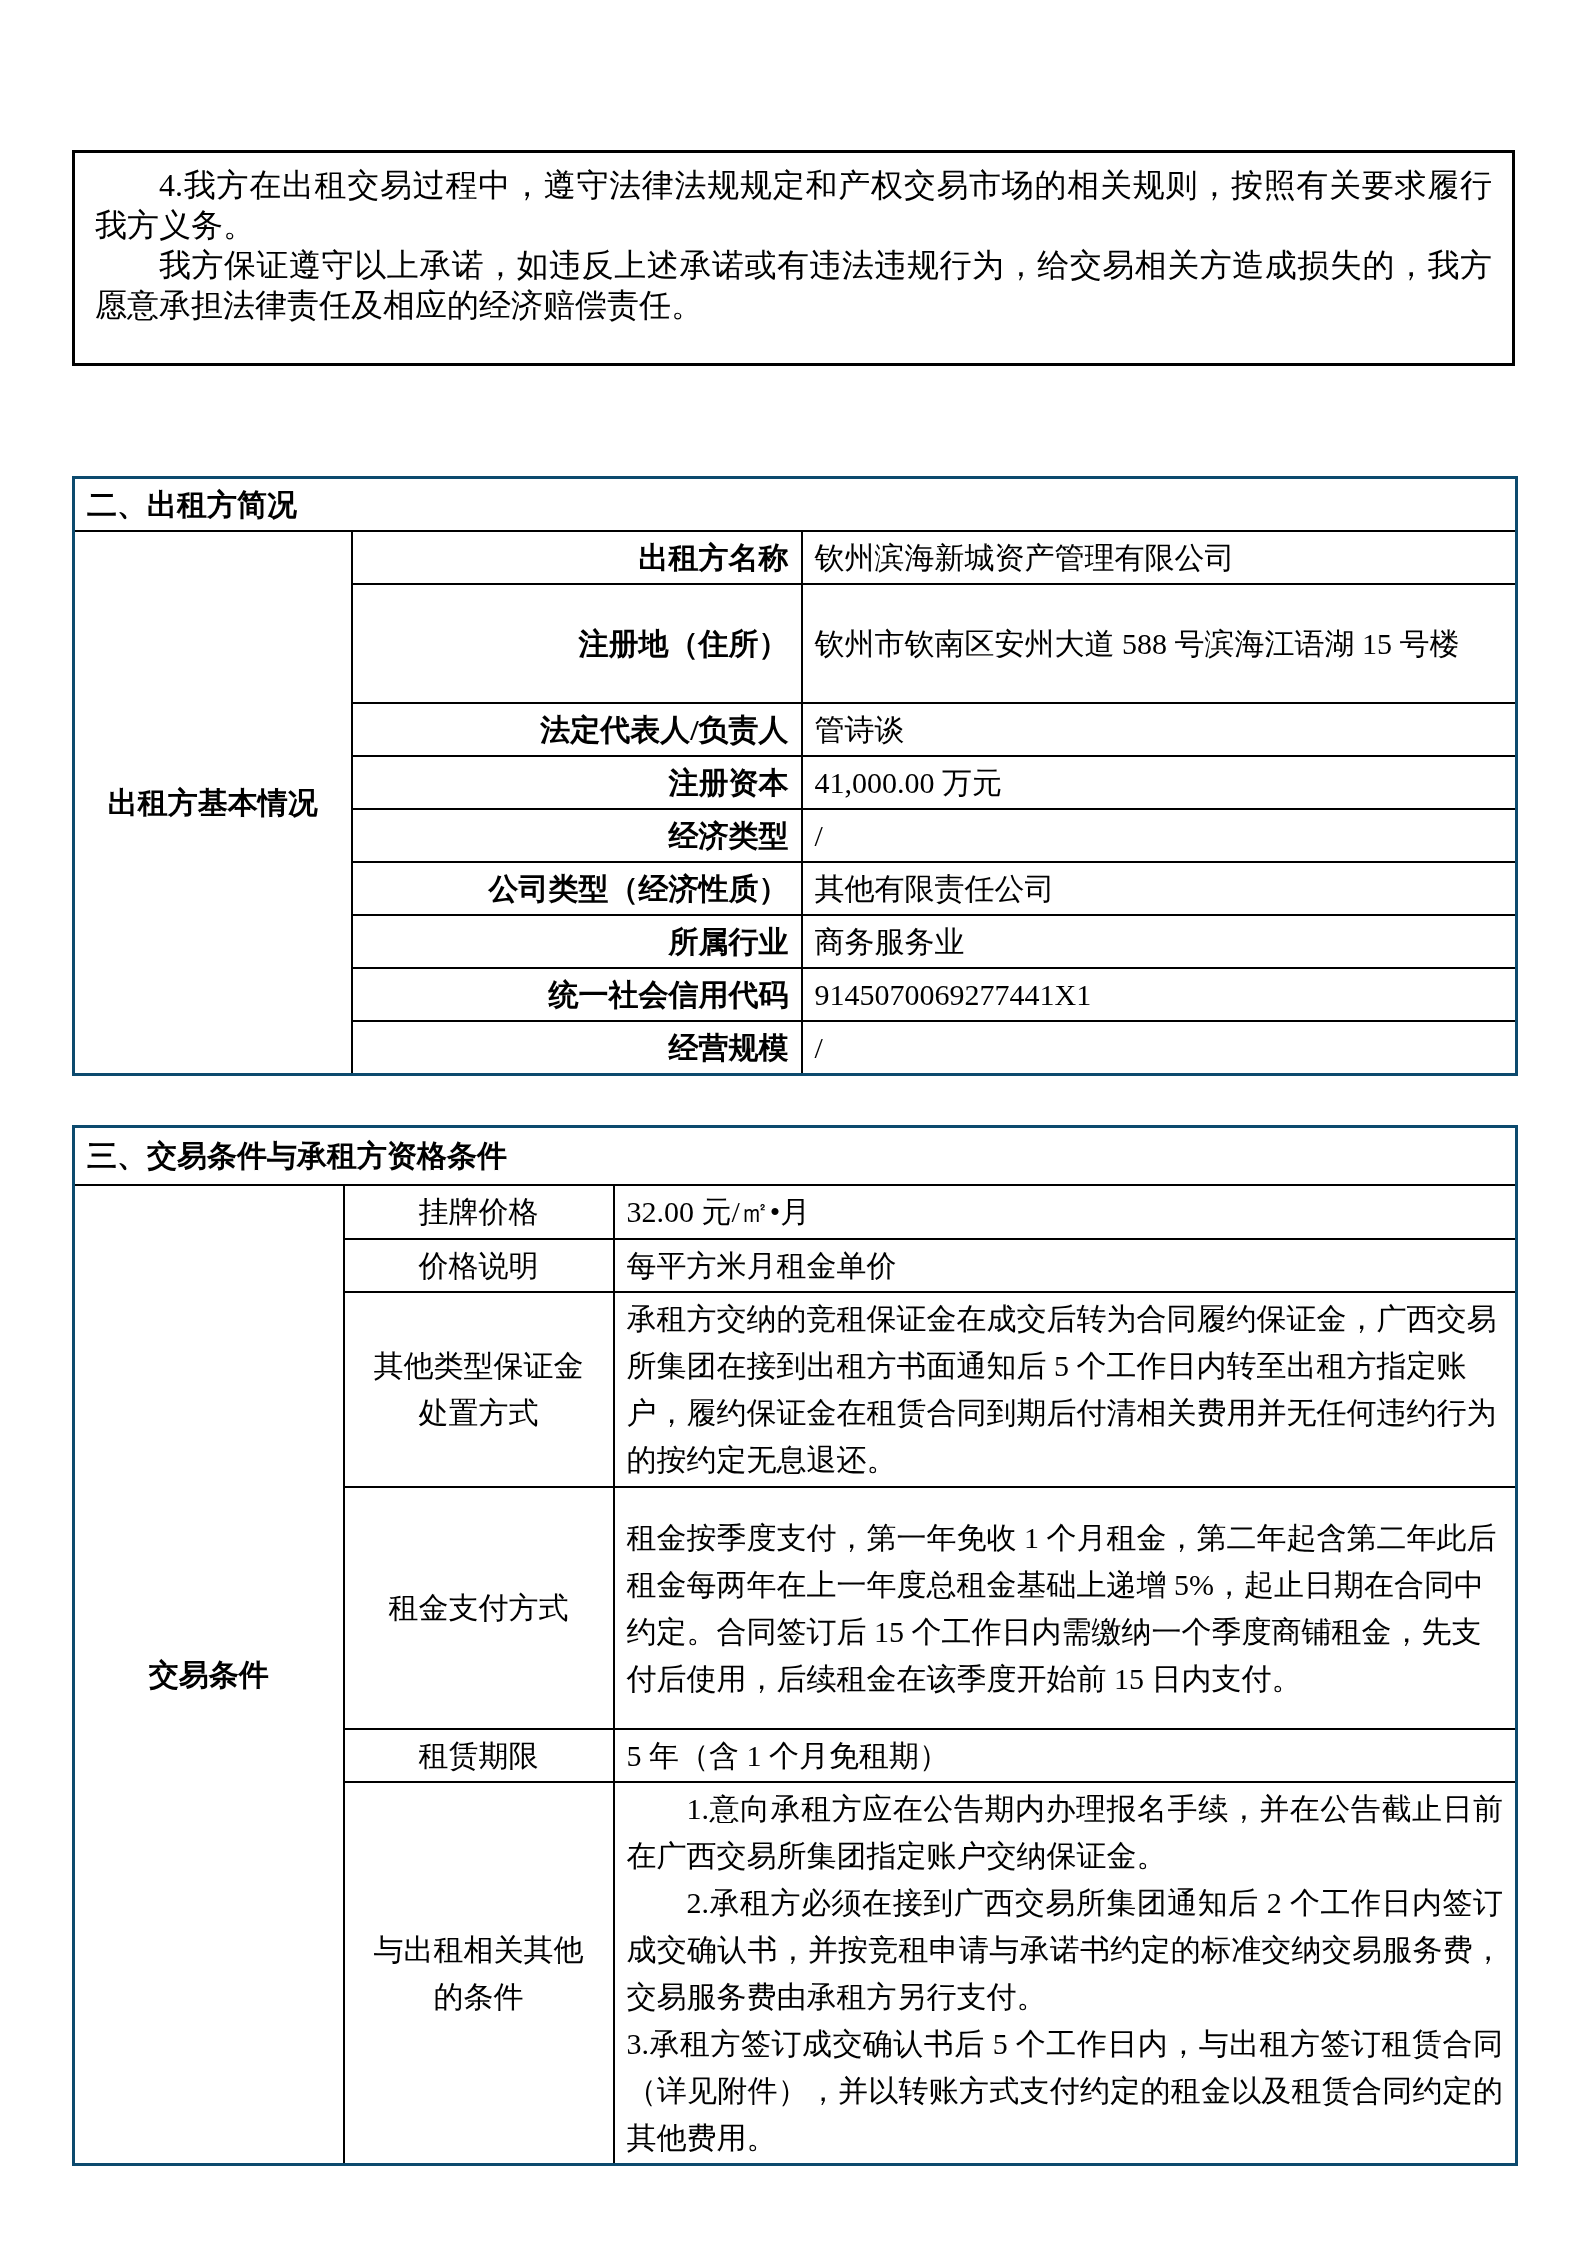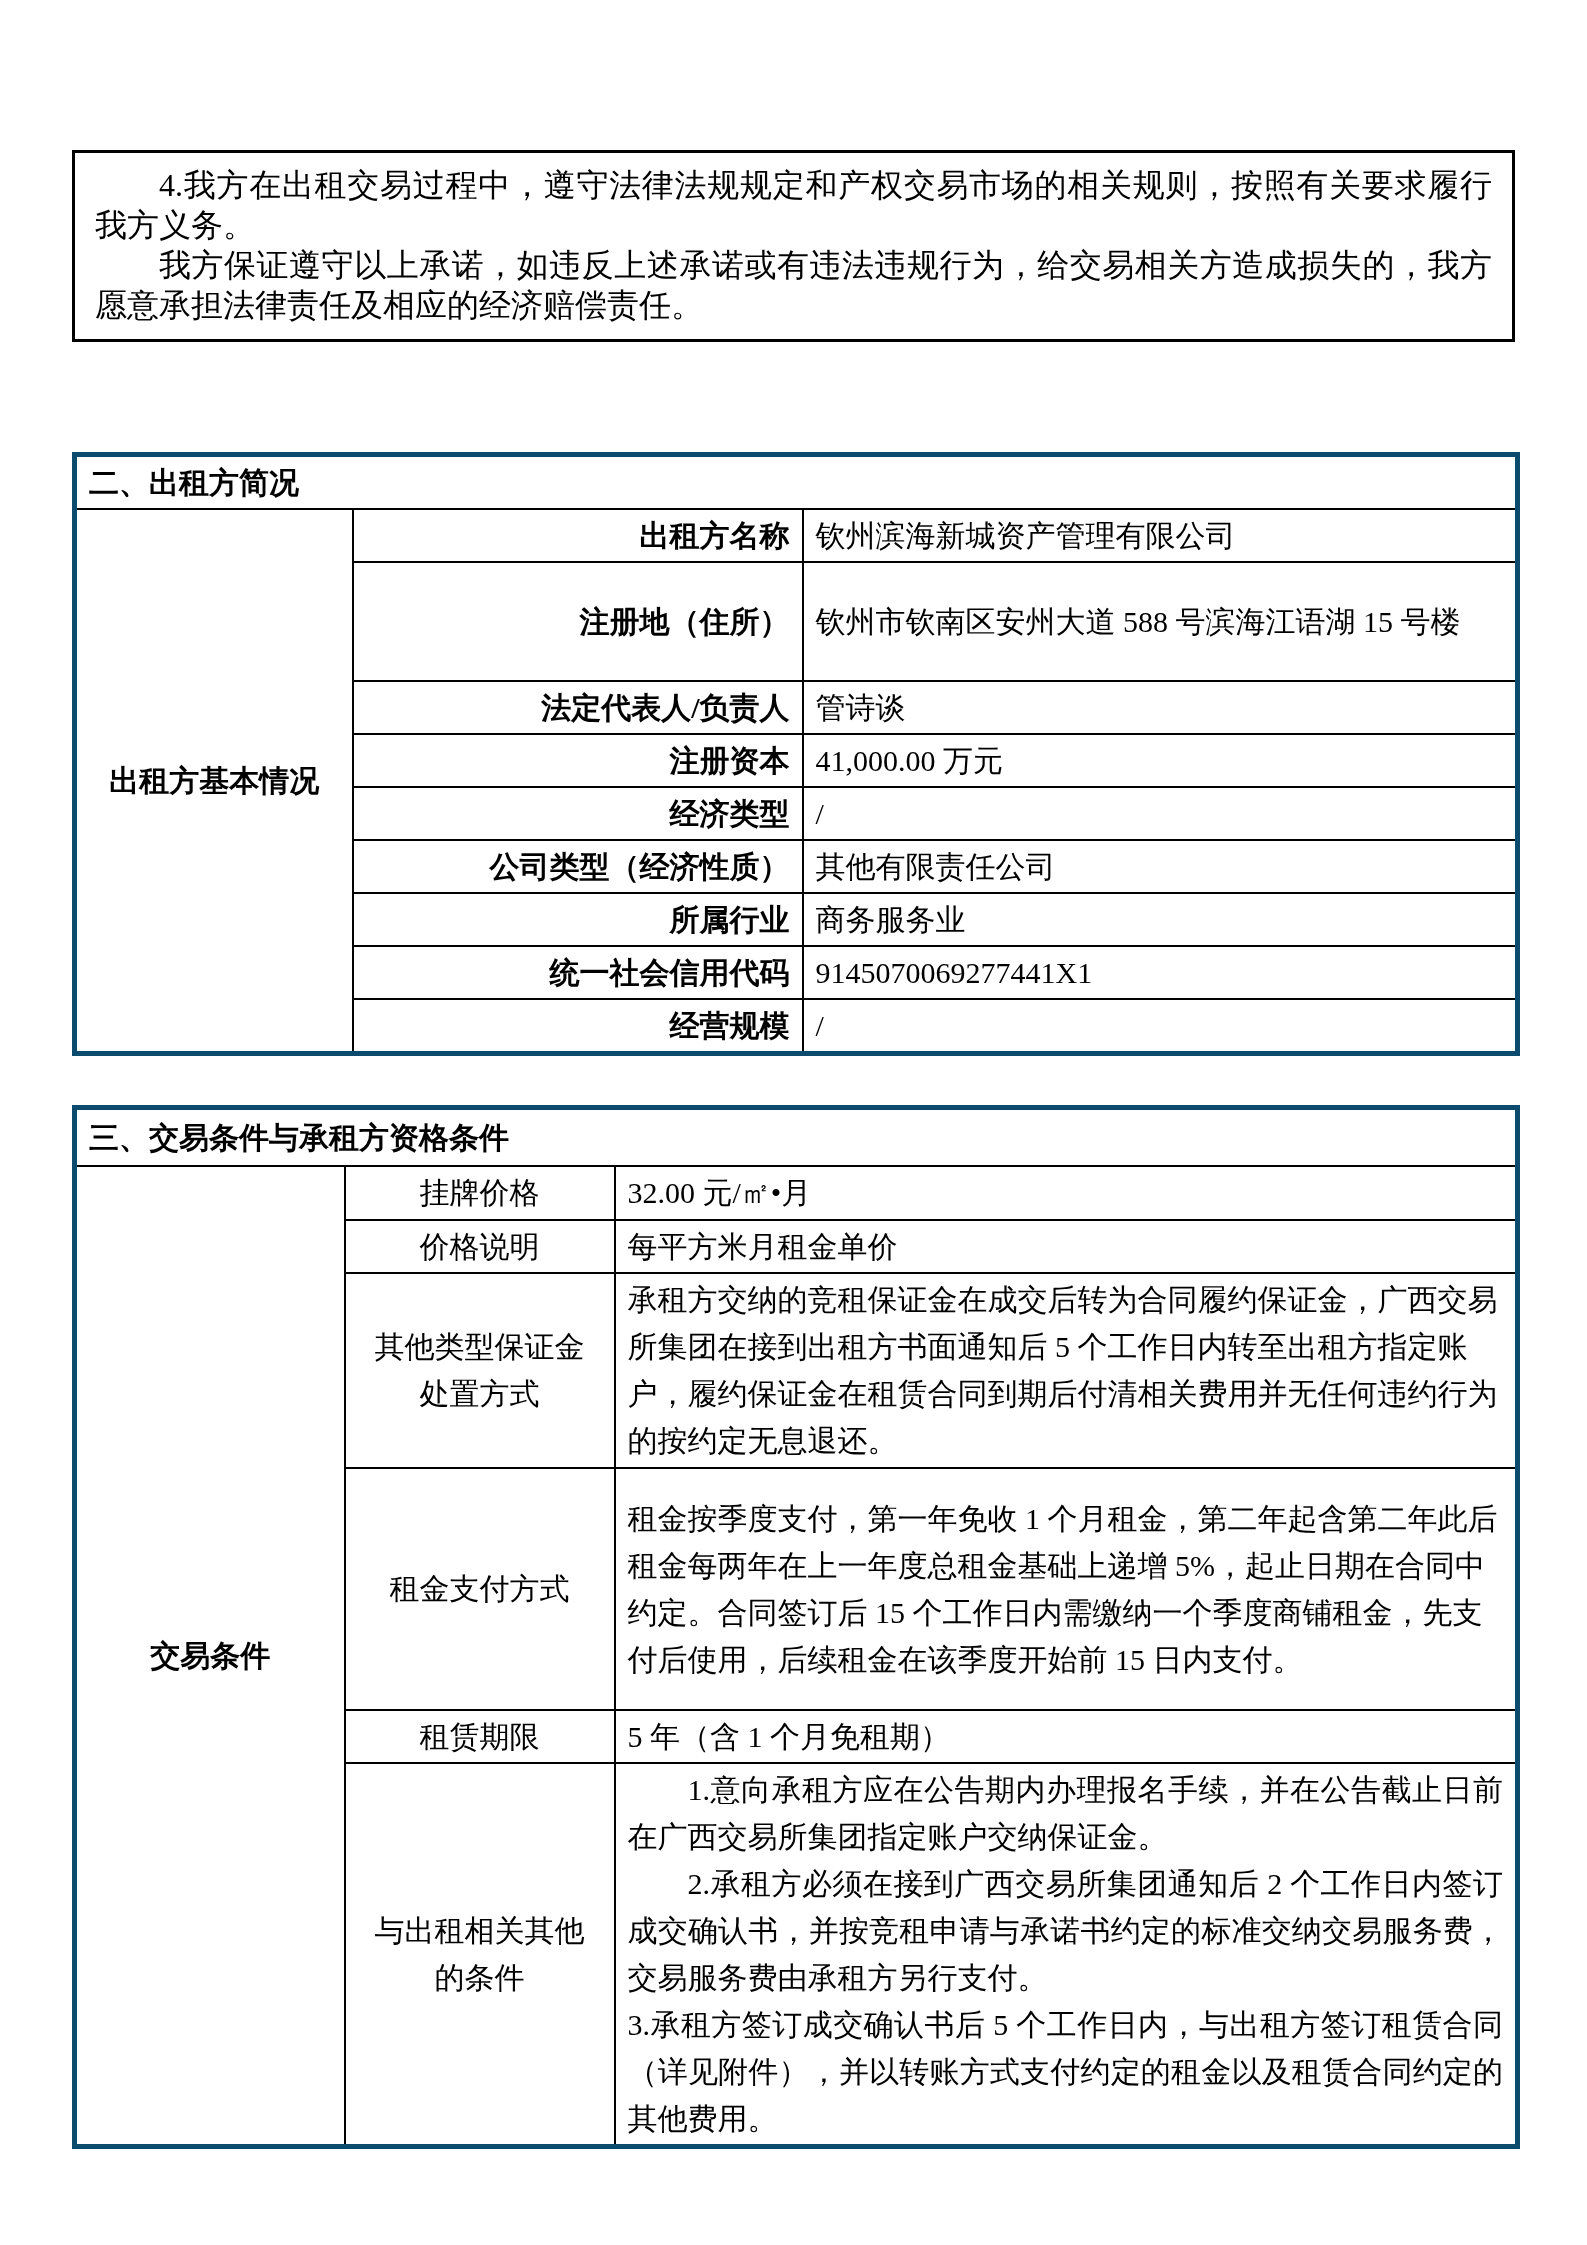--- a/index.html
+++ b/index.html
@@ -15,39 +15,39 @@
     font-family: "Liberation Serif", "DejaVu Serif", serif;
     color: #000000;
     overflow: hidden;
   }
 
   
   .commitment-box {
     box-sizing: border-box;
     margin: 150px 72px 0 72px;
     width: 1443px;
-    height: 192px;
+    height: 216px;
     border: 3px solid #000000;
     padding: 12px 20px 0 20px;
   }
   .commitment-box p {
     margin: 0;
     font-size: 32px;
     line-height: 40px;
     text-indent: 2em;
     text-align: justify;
   }
 
   
   table.tbl {
     border-collapse: collapse;
     table-layout: fixed;
     margin-left: 72px;
     width: 1443px;
-    border: 5px solid #0c4a6e;
+    border: 3px solid #0c4a6e;
   }
   table.tbl td {
     border: 2px solid #000000;
     font-size: 30px;
     line-height: 47px;
     vertical-align: middle;
     padding: 2px 12px;
     overflow: hidden;
   }
   td.caption {

